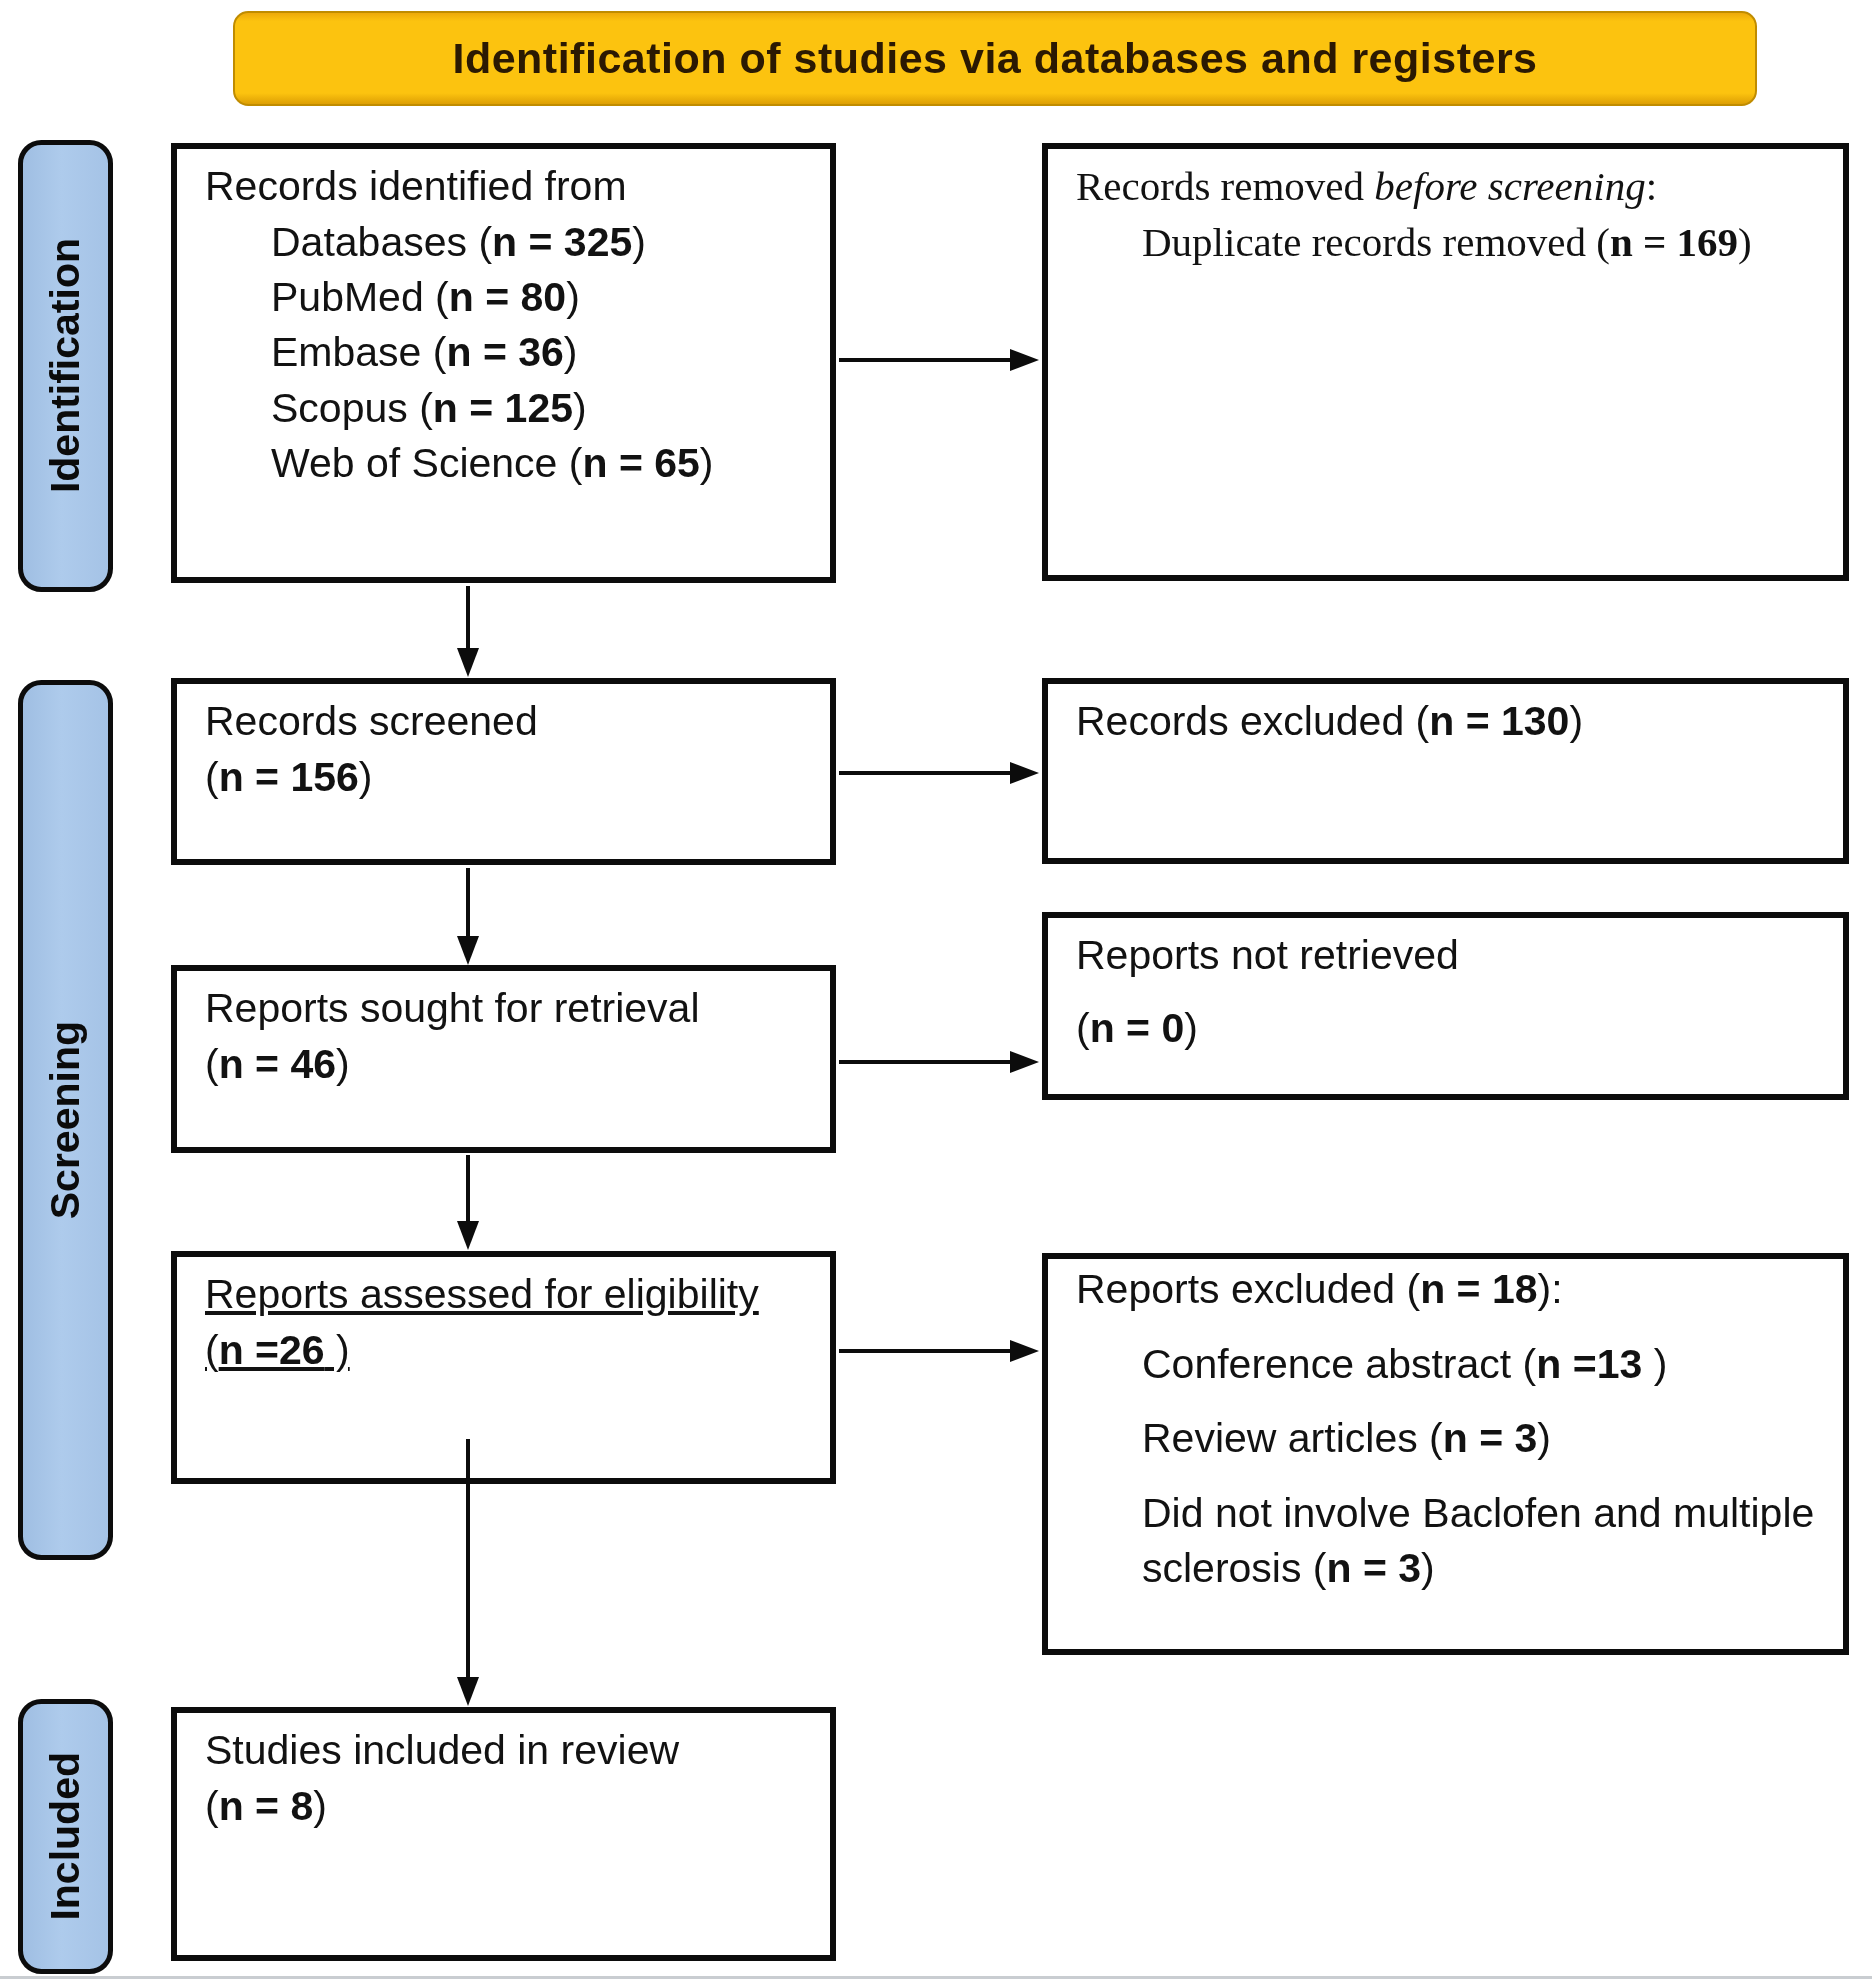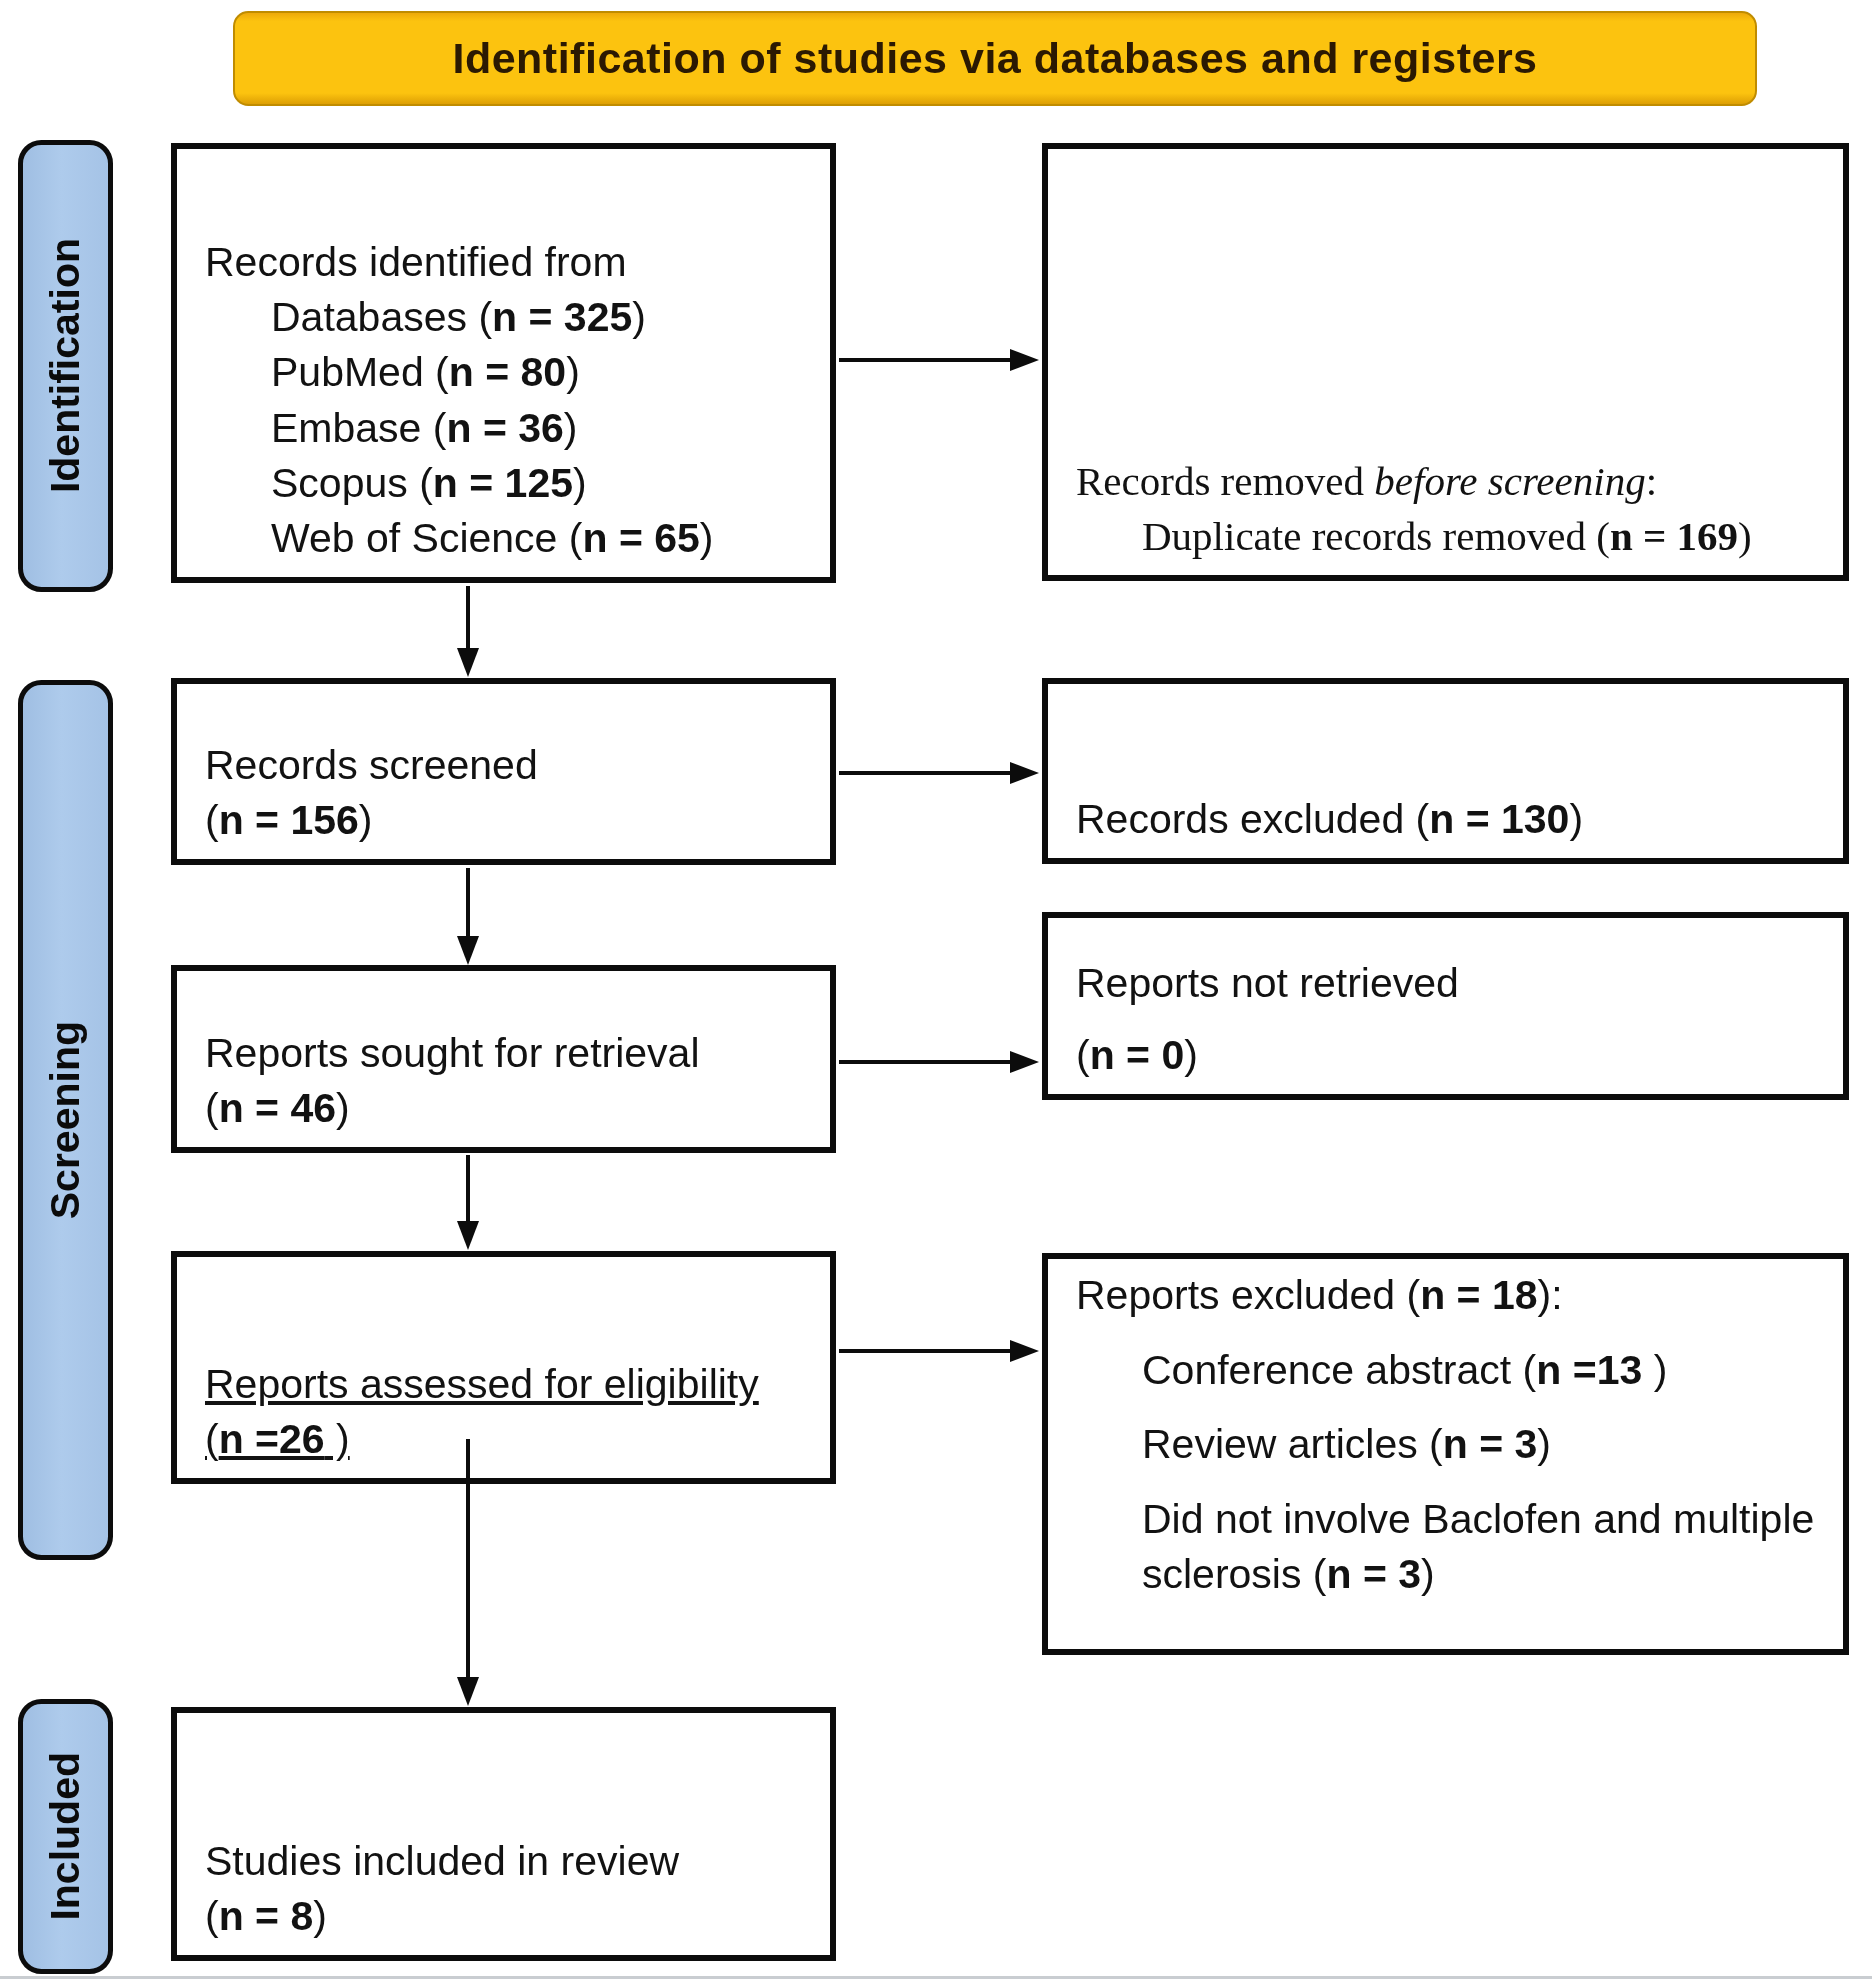--- a/index.html
+++ b/index.html
@@ -20,36 +20,36 @@
          display:flex;align-items:center;justify-content:center;}
   .stage span{writing-mode:vertical-rl;transform:rotate(180deg);
               font-size:41px;font-weight:bold;color:#0b0b0b;white-space:nowrap;}
   #stage-identification{top:140px;height:452px;}
   #stage-screening{top:680px;height:880px;}
   #stage-included{top:1699px;height:275px;}
 
   
   .box{position:absolute;box-sizing:border-box;background:#ffffff;
        border:6.1px solid #0c0c0c;display:flex;flex-direction:column;
-       justify-content:flex-end;padding:10.2px 10.2px 10.2px 28px;
+       justify-content:flex-start;padding:10.2px 10.2px 10.2px 28px;
        font-size:41px;line-height:1.35;color:#121212;}
   .box .line.indent{margin-left:66px;}
   .box .line.gap{margin-top:19.3px;}
   .b{font-weight:bold;}
   .i{font-style:italic;}
   .col-l{left:171px;width:665px;}
   .col-r{left:1042px;width:807px;}
   #box-identified{top:143px;height:440px;}
   #box-removed{top:143px;height:438px;font-family:Liberation Serif, serif;}
   #box-screened{top:678px;height:187px;}
   #box-excluded-records{top:678px;height:186px;}
   #box-sought{top:965px;height:188px;}
   #box-notretrieved{top:912px;height:188px;gap:17px;}
   #box-assessed{top:1251px;height:233px;text-decoration:underline;}
-  #box-excluded-reports{top:1253px;height:402px;justify-content:flex-start;padding-top:9px;}
+  #box-excluded-reports{top:1253px;height:402px;justify-content:flex-start;padding-top:3px;}
   #box-included{top:1707px;height:254px;}
 
   
   .arrow-h{position:absolute;height:3.6px;background:#0c0c0c;}
   .arrow-h::after{content:"";position:absolute;right:-28.5px;top:50%;transform:translateY(-50%);
                   width:0;height:0;border-left:29.5px solid #0c0c0c;
                   border-top:11.7px solid transparent;border-bottom:11.7px solid transparent;}
   .arrow-v{position:absolute;width:3.6px;background:#0c0c0c;}
   .arrow-v::after{content:"";position:absolute;bottom:-28.5px;left:50%;transform:translateX(-50%);
                   width:0;height:0;border-top:29.5px solid #0c0c0c;

